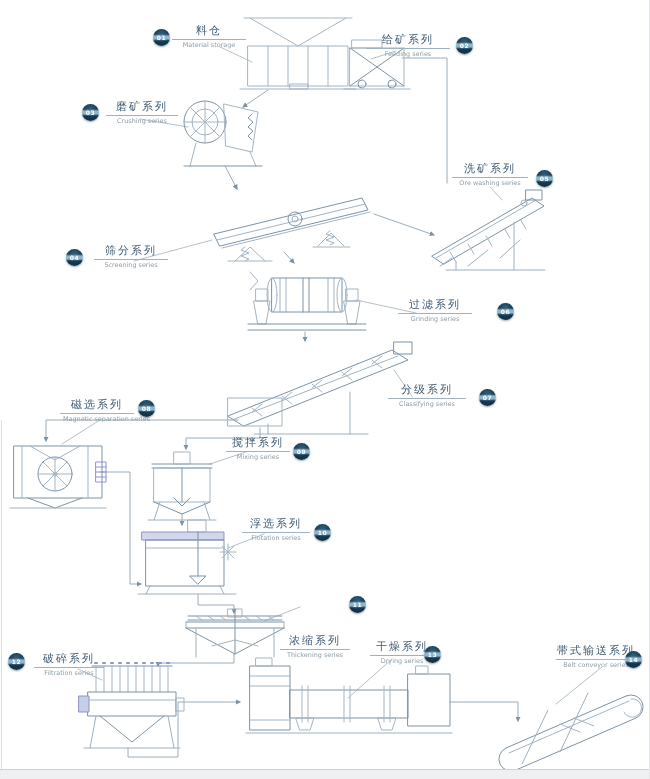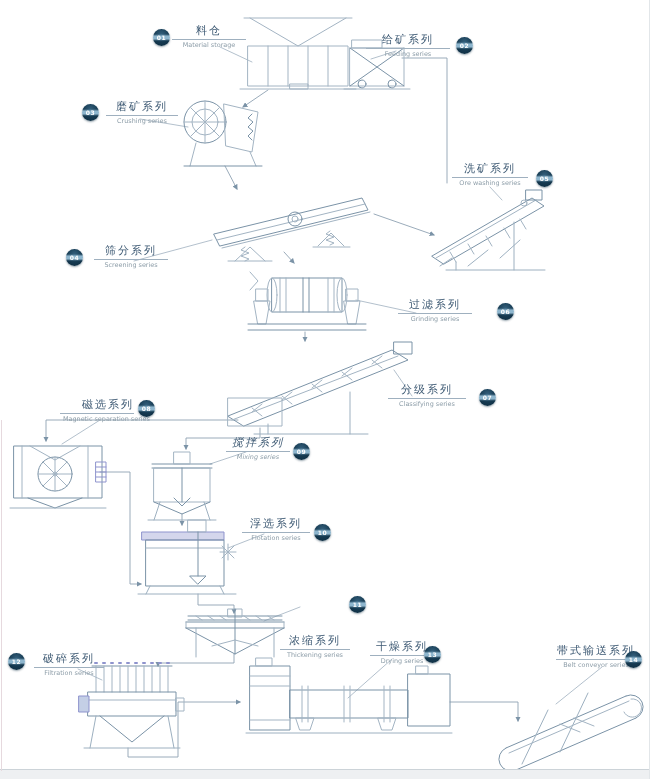--- a/index.html
+++ b/index.html
@@ -35,22 +35,22 @@
   .edge-left{position:absolute;left:1px;top:420px;bottom:8px;width:1px;background:#e6d9de;z-index:2;}
 
   
   .lbl-storage{left:172px;top:23px;width:74px;}
   .lbl-feeding{left:366px;top:32px;width:84px;}
   .lbl-crushing{left:106px;top:99px;width:72px;}
   .lbl-screening{left:94px;top:243px;width:74px;}
   .lbl-washing{left:452px;top:161px;width:76px;}
   .lbl-grinding{left:398px;top:297px;width:74px;}
   .lbl-classifying{left:388px;top:382px;width:78px;}
-  .lbl-magnetic{left:60px;top:397px;width:74px;text-align:right;}
-  .lbl-mixing{left:226px;top:435px;width:64px;font-style:italic;}
+  .lbl-magnetic{left:60px;top:397px;width:74px;}
+  .lbl-mixing{left:226px;top:435px;width:64px;}
   .lbl-flotation{left:242px;top:516px;width:68px;}
   .lbl-thickening{left:280px;top:589px;width:70px;margin-top:44px;}
   .lbl-filtering{left:34px;top:651px;width:70px;}
   .lbl-drying{left:370px;top:639px;width:64px;}
   .lbl-belt{left:556px;top:643px;width:80px;}
 
   .bdg-storage{left:153px;top:29px;}
   .bdg-feeding{left:456px;top:37px;}
   .bdg-crushing{left:82px;top:104px;}
   .bdg-screening{left:66px;top:249px;}

